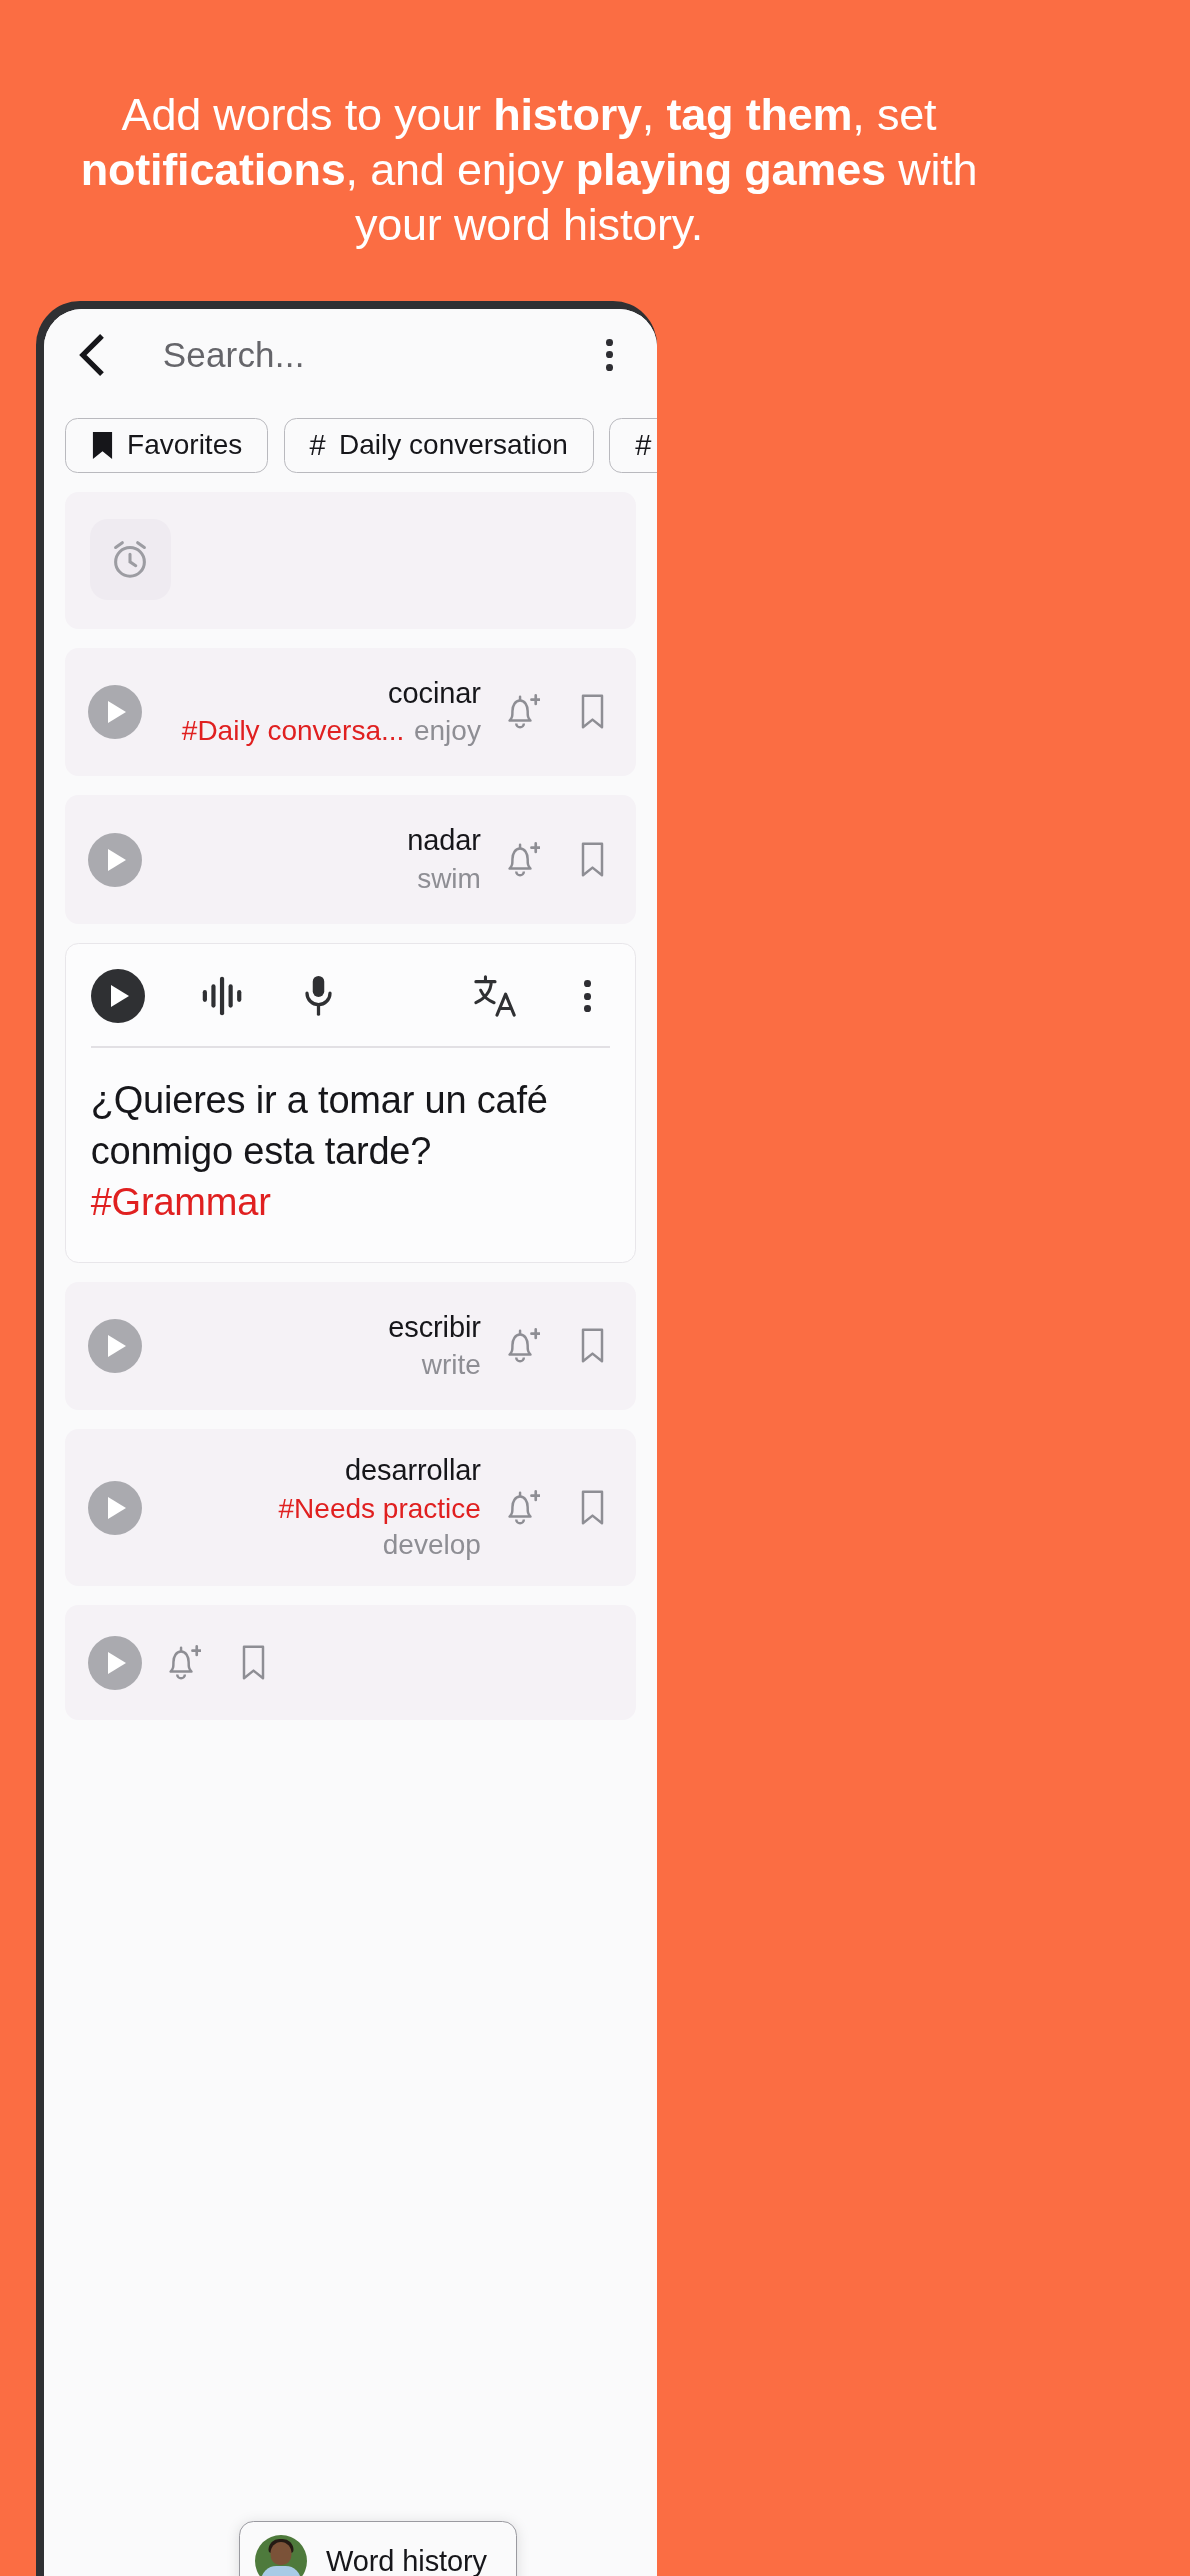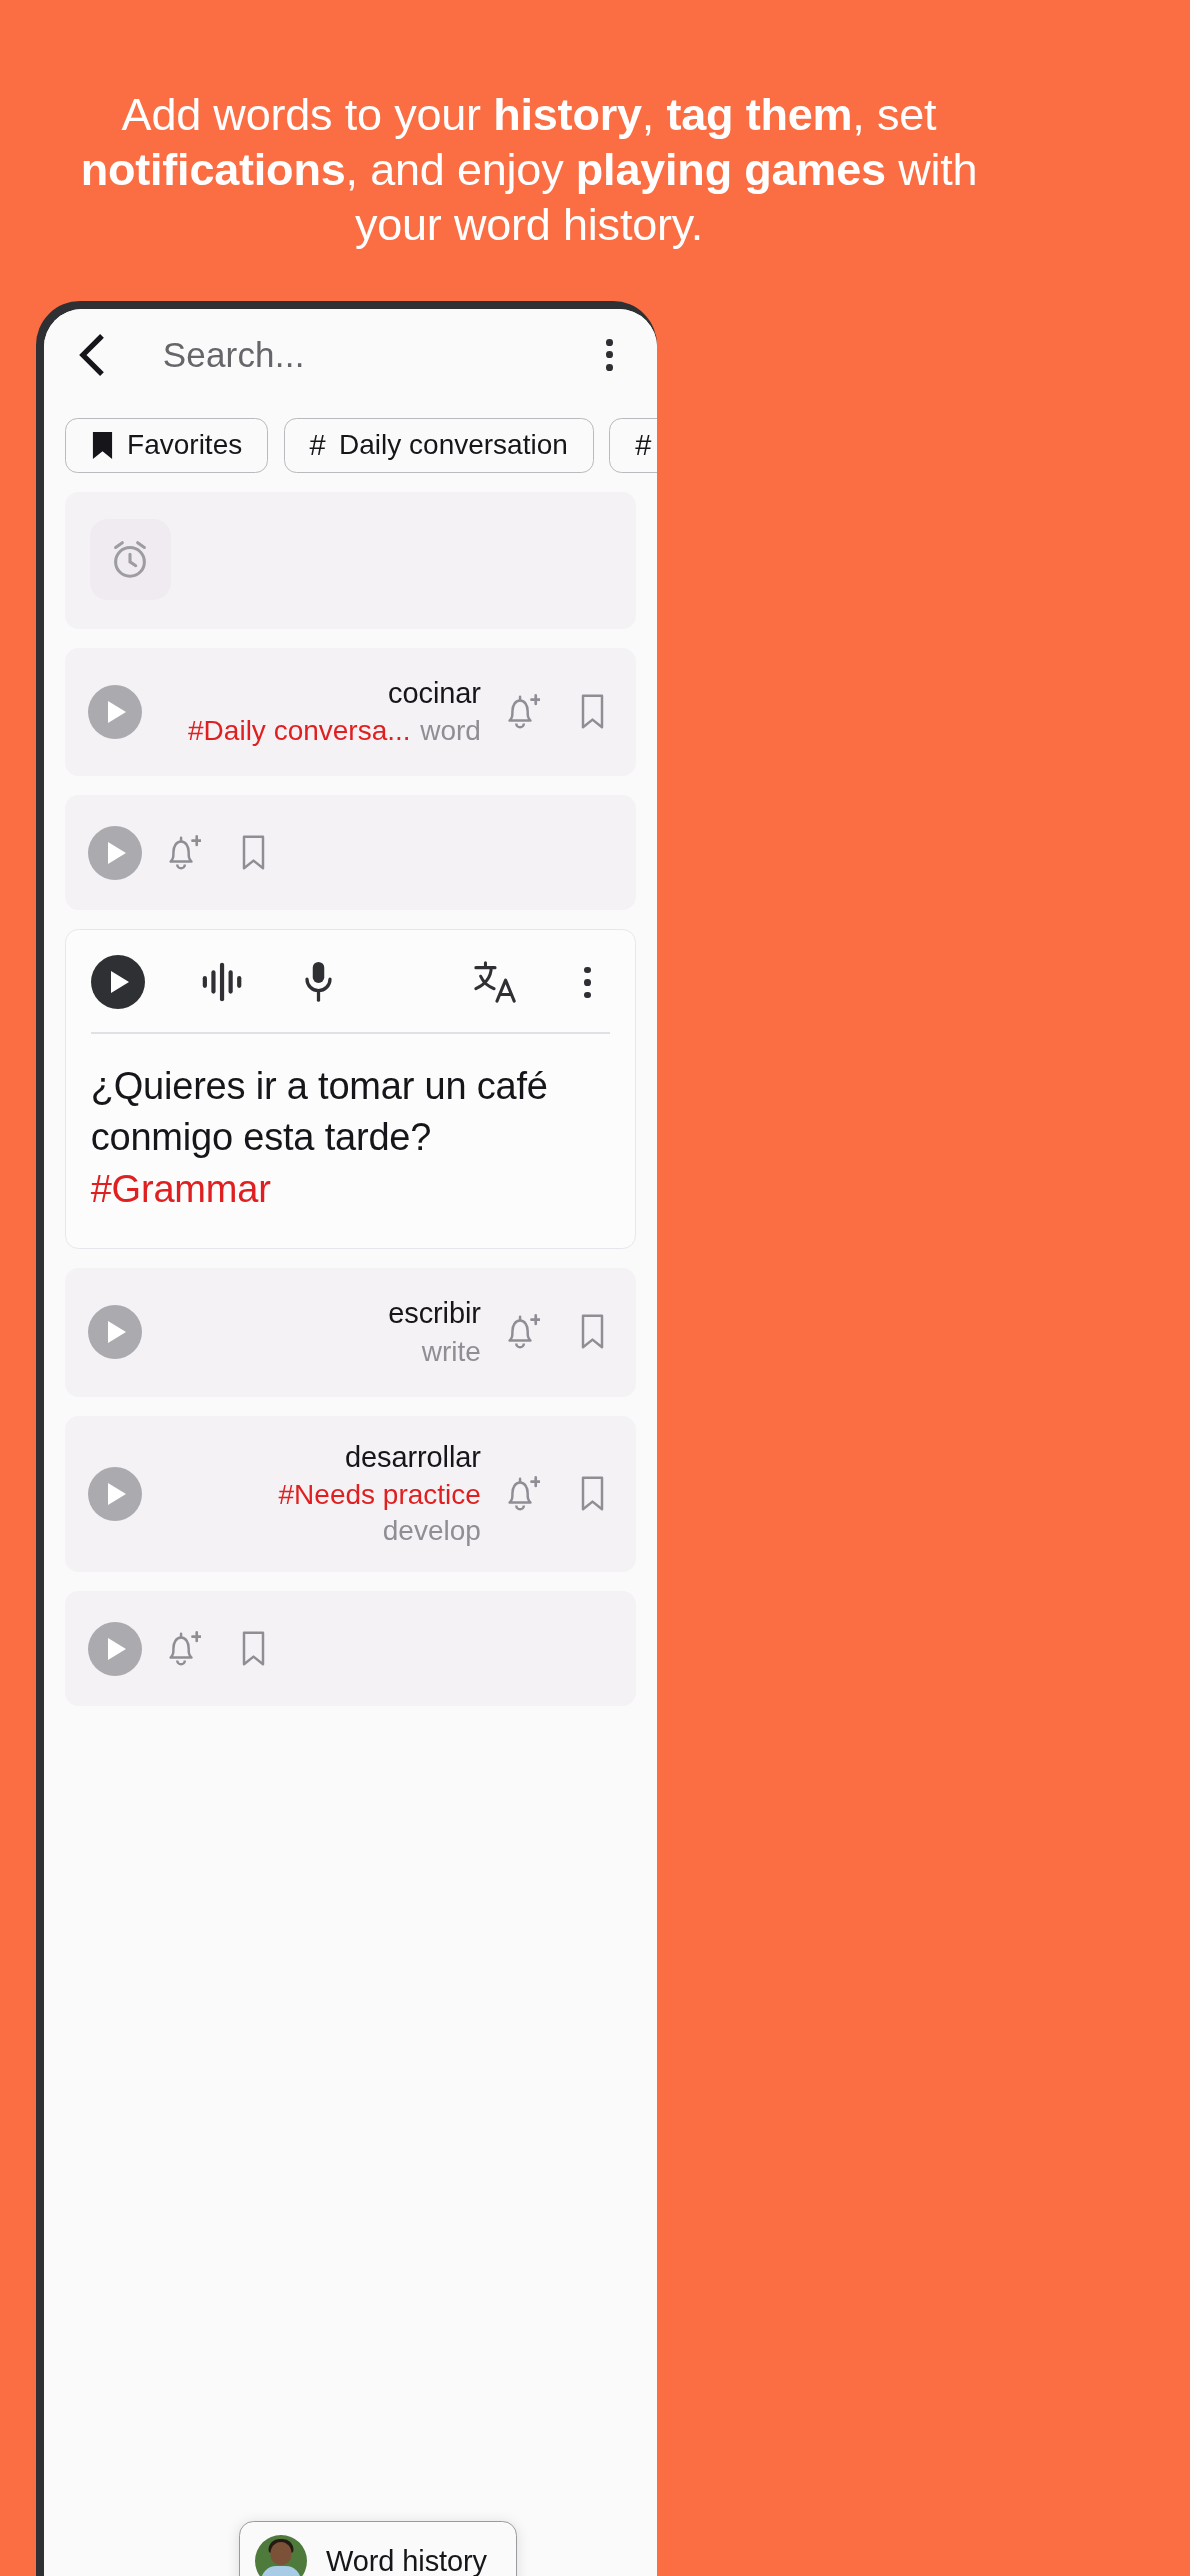--- a/index.html
+++ b/index.html
@@ -304,21 +304,21 @@
     </div>
 
     <div class="card">
       <div class="word-row">
         <div class="play-circle">
               <div class="tri"></div>
             </div>
         <div class="word-texts">
           <div class="word-main">cocinar</div>
           <div class="word-sub">
-            <span class="tag">#Daily conversa...</span><span>word</span>
+            <span class="tag">#Daily conversa...</span><span>enjoy</span>
           </div>
         </div>
         <div class="row-actions">
           <svg width="38" height="42" viewBox="0 0 40 44">
             <path d="M8 31 h22 c-3 -3 -3 -5 -3 -10 c0 -6 -3 -11 -8 -11 c-5 0 -8 5 -8 11 c0 5 0 7 -3 10 z" fill="none" stroke="#8E8E94" stroke-width="2.6" stroke-linejoin="round"></path>
             <path d="M15 34 a4 4 0 0 0 8 0" fill="none" stroke="#8E8E94" stroke-width="2.6"></path>
             <path d="M19 6 v3" stroke="#8E8E94" stroke-width="2.6" stroke-linecap="round"></path>
             <path d="M31 9 h9 M35.5 4.5 v9" stroke="#8E8E94" stroke-width="2.8" stroke-linecap="round"></path>
           </svg>
           <svg width="29" height="38" viewBox="0 0 30 40">
@@ -326,20 +326,26 @@
           </svg>
         </div>
       </div>
     </div>
 
     <div class="card">
       <div class="word-row">
         <div class="play-circle">
               <div class="tri"></div>
             </div>
+        <div class="word-texts">
+          <div class="word-main">nadar</div>
+          <div class="word-sub">
+            <span>swim</span>
+          </div>
+        </div>
         <div class="row-actions">
           <svg width="38" height="42" viewBox="0 0 40 44">
             <path d="M8 31 h22 c-3 -3 -3 -5 -3 -10 c0 -6 -3 -11 -8 -11 c-5 0 -8 5 -8 11 c0 5 0 7 -3 10 z" fill="none" stroke="#8E8E94" stroke-width="2.6" stroke-linejoin="round"></path>
             <path d="M15 34 a4 4 0 0 0 8 0" fill="none" stroke="#8E8E94" stroke-width="2.6"></path>
             <path d="M19 6 v3" stroke="#8E8E94" stroke-width="2.6" stroke-linecap="round"></path>
             <path d="M31 9 h9 M35.5 4.5 v9" stroke="#8E8E94" stroke-width="2.8" stroke-linecap="round"></path>
           </svg>
           <svg width="29" height="38" viewBox="0 0 30 40">
             <path d="M5 3 h20 v33 l-10 -8 l-10 8 z" fill="none" stroke="#8E8E94" stroke-width="2.6" stroke-linejoin="round"></path>
           </svg>

